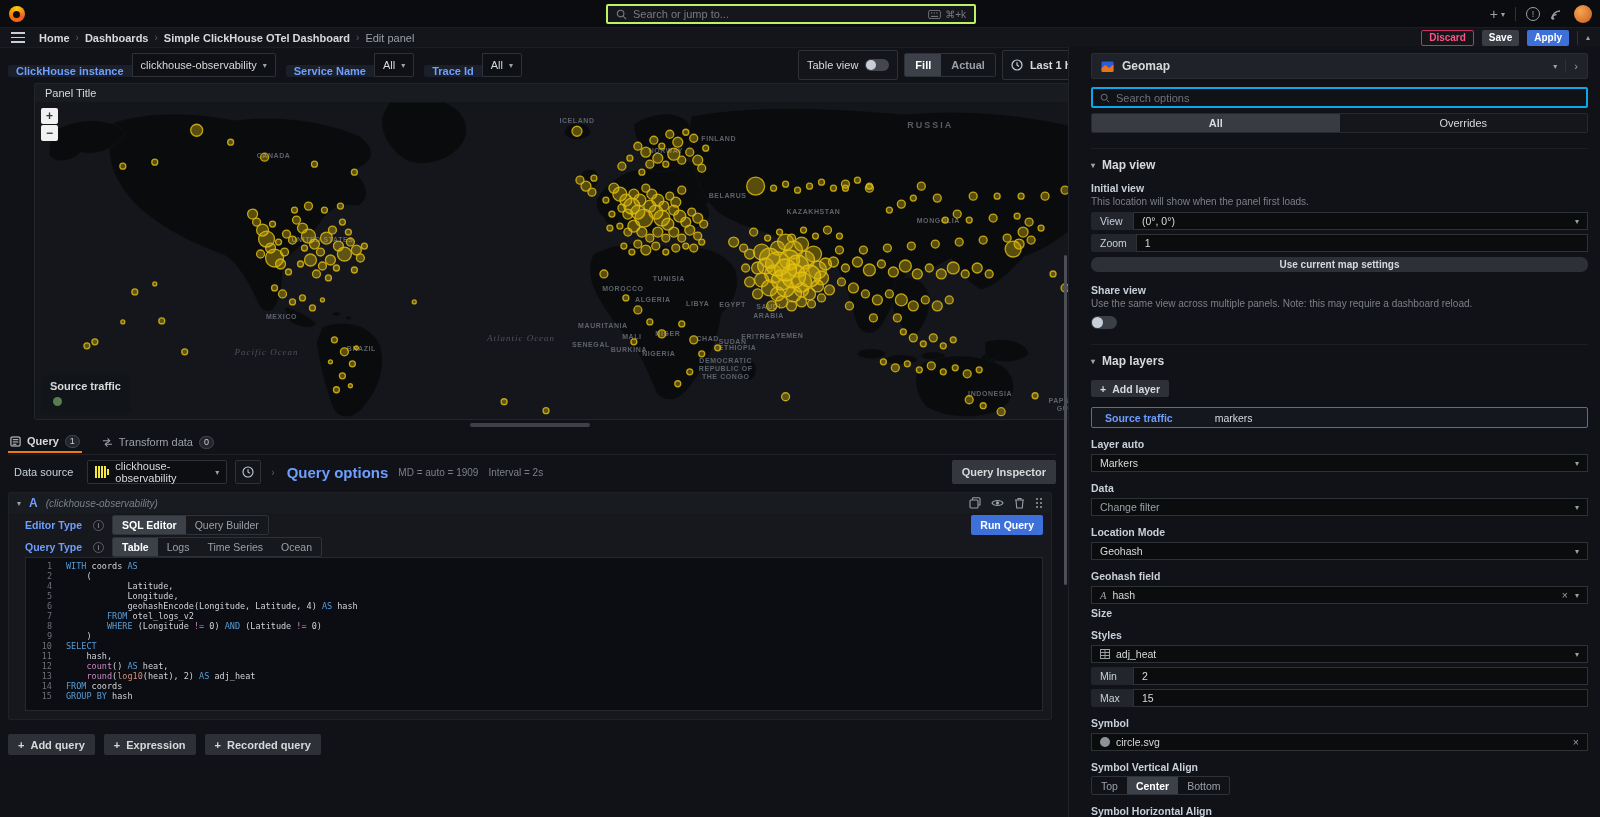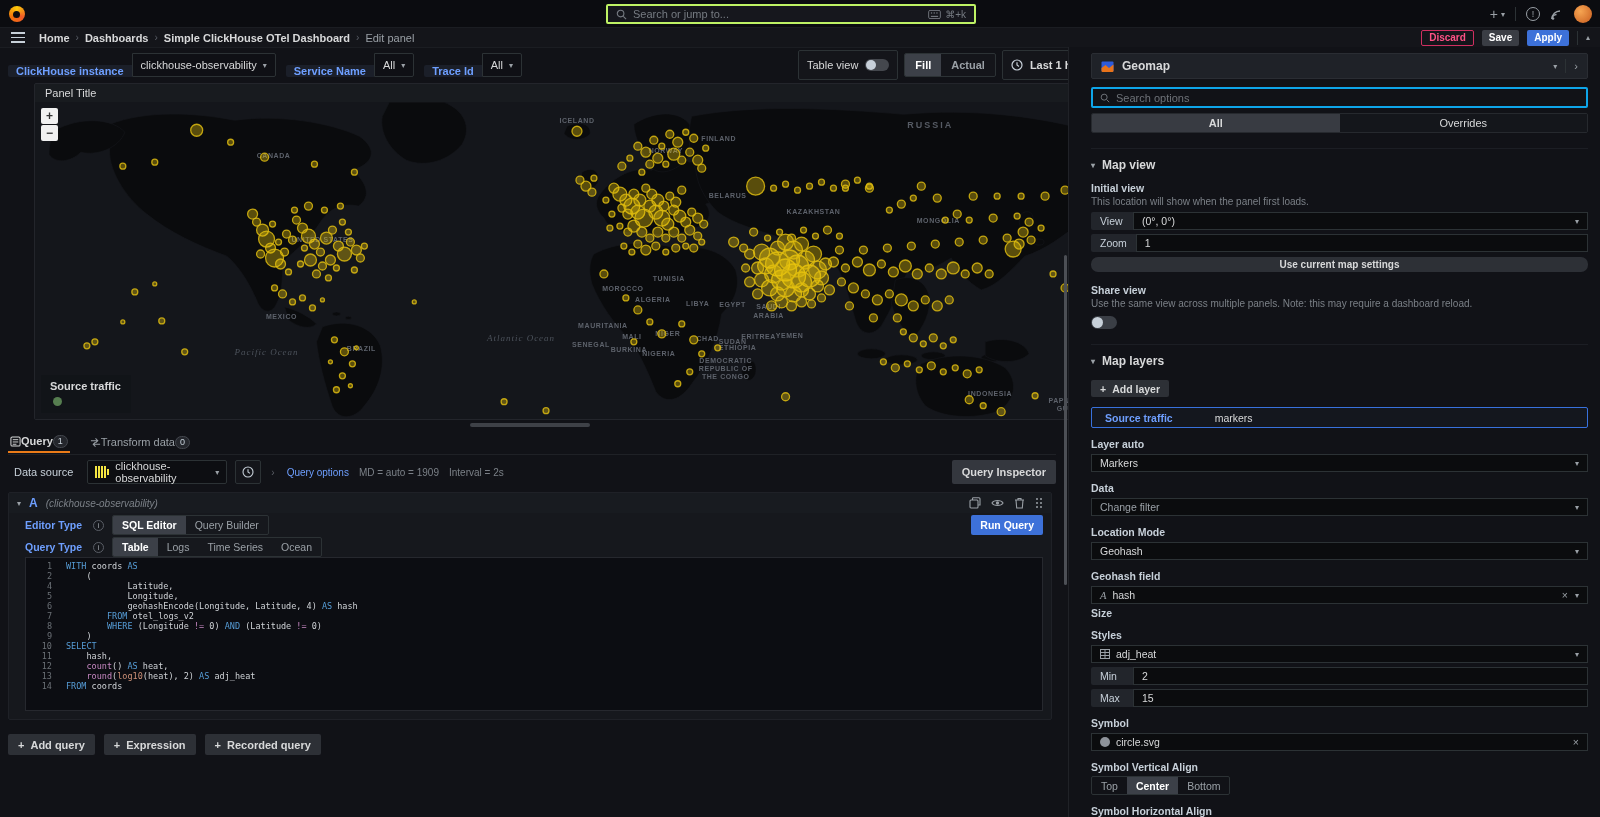--- a/index.html
+++ b/index.html
@@ -49,31 +49,31 @@
   .maplabel.o { font-family:"Liberation Serif",serif; font-style:italic; font-weight:normal; font-size:9px; letter-spacing:1px; fill:#4c525b; }
   .zoomctl { position:absolute; left:6px; top:6px; width:17px; display:flex; flex-direction:column; gap:1px; }
   .zoomctl div { height:16px; background:#f1f1f1; color:#333; display:flex; align-items:center; justify-content:center; font-weight:bold; font-size:12px; border-radius:2px; }
   .legend { position:absolute; left:6px; bottom:6px; background:rgba(17,19,24,.82); padding:5px 10px 7px 9px; border-radius:1px; }
   .legend .t { font-size:11px; font-weight:bold; color:#d8d9da; }
   .legend .dot { width:9px; height:9px; border-radius:50%; background:#567e50; margin-top:5px; margin-left:3px; }
   .attrib { position:absolute; right:5px; bottom:5px; width:15px; height:15px; background:#ededed; color:#222; font-family:"Liberation Serif",serif; font-weight:bold; font-style:italic; display:flex; align-items:center; justify-content:center; border-radius:2px; font-size:11px; }
   .draghandle { position:absolute; left:470px; top:423px; width:120px; height:4px; border-radius:2px; background:#3e4147; }
   
   .qtabs { position:absolute; left:8px; top:431px; width:1048px; height:24px; border-bottom:1px solid #1f2126; display:flex; align-items:flex-start; gap:18px; }
-  .qtab { display:flex; align-items:center; height:22px; color:#9aa0a6; padding:0 2px; }
+  .qtab { display:flex; align-items:center; gap:6px; height:22px; color:#9aa0a6; padding:0 2px; }
   .qtab.on { color:#d8d9da; font-weight:bold; border-bottom:2px solid #eb7b18; }
   .badge { min-width:15px; height:13px; border:1px solid #43464d; background:#24262c; border-radius:8px; font-size:9px; color:#c7d0d9; display:flex; align-items:center; justify-content:center; padding:0 4px; font-weight:normal; }
   .dsrow { position:absolute; left:8px; top:459px; width:1048px; height:26px; display:flex; align-items:center; gap:8px; }
   .dslabel { font-size:11px; color:#c7d0d9; padding:0 6px; }
   .dsselect { height:24px; width:140px; background:#0d0e12; border:1px solid #2c3235; border-radius:2px; display:flex; align-items:center; gap:6px; padding:0 7px; }
   .chicon { display:flex; gap:1px; align-items:flex-end; height:12px; }
   .chicon i { width:2px; height:12px; background:#f5e642; display:block; }
   .chicon i.s { height:6px; align-self:center; }
   .qopts { display:flex; align-items:center; gap:10px; color:#7b8087; font-size:10px; }
-  .qopts .lnk { color:#6e9fff; font-size:10px; font-weight:normal;text-align:right; }
+  .qopts .lnk { color:#6e9fff; font-size:15px; font-weight:bold;text-align:right; }
   .qinspector { margin-left:auto; height:24px; background:#34373e; border-radius:2px; color:#d8d9da; font-size:11px; display:flex; align-items:center; padding:0 10px; font-weight:bold; }
   
   .qcard { position:absolute; left:8px; top:492px; width:1044px; height:228px; background:#16181d; border:1px solid #1f2127; border-radius:2px; }
   .qhead { height:20px; display:flex; align-items:center; gap:8px; padding:0 8px; background:#181b20; }
   .refid { color:#6e9fff; font-weight:bold; font-size:12px; }
   .dshint { color:#7b8087; font-style:italic; font-size:10px; }
   .qhead .icons { margin-left:auto; display:flex; gap:10px; align-items:center; color:#9aa0a6; }
   .qrow { display:flex; align-items:center; height:20px; margin:2px 8px 0 16px; gap:8px; }
   .qrow .flbl { color:#6e9fff; font-size:10.5px; font-weight:bold; width:62px; }
   .infoc { width:11px; height:11px; border:1px solid #5a5e66; border-radius:50%; color:#9aa0a6; font-size:8px; display:inline-flex; align-items:center; justify-content:center; margin-left:-2px; }
@@ -727,20 +727,21 @@
         <div class="code-line"><span class="ln">5</span><span>            Longitude,</span></div>
         <div class="code-line"><span class="ln">6</span><span>            geohashEncode(Longitude, Latitude, 4) </span><span class="tok-k">AS</span><span> hash</span></div>
         <div class="code-line"><span class="ln">7</span><span>        </span><span class="tok-k">FROM</span><span> otel_logs_v2</span></div>
         <div class="code-line"><span class="ln">8</span><span>        </span><span class="tok-k">WHERE</span><span> (Longitude </span><span class="tok-o">!=</span><span> 0) </span><span class="tok-k">AND</span><span> (Latitude </span><span class="tok-o">!=</span><span> 0)</span></div>
         <div class="code-line"><span class="ln">9</span><span>    )</span></div>
         <div class="code-line"><span class="ln">10</span><span class="tok-k">SELECT</span></div>
         <div class="code-line"><span class="ln">11</span><span>    hash,</span></div>
         <div class="code-line"><span class="ln">12</span><span>    </span><span class="tok-f">count</span><span>() </span><span class="tok-k">AS</span><span> heat,</span></div>
         <div class="code-line"><span class="ln">13</span><span>    </span><span class="tok-f">round</span><span>(</span><span class="tok-n">log10</span><span>(heat), 2) </span><span class="tok-k">AS</span><span> adj_heat</span></div>
         <div class="code-line"><span class="ln">14</span><span class="tok-k">FROM</span><span> coords</span></div>
+        <div class="code-line"><span class="ln">15</span><span class="tok-k">GROUP BY</span><span> hash</span></div>
       </div>
   </div>
 </div>
 
 <div class="addrow">
   <span class="addbtn">
       <span style="margin-right:6px;">+</span>
       <span>Add query</span>
     </span>
   <span class="addbtn">

